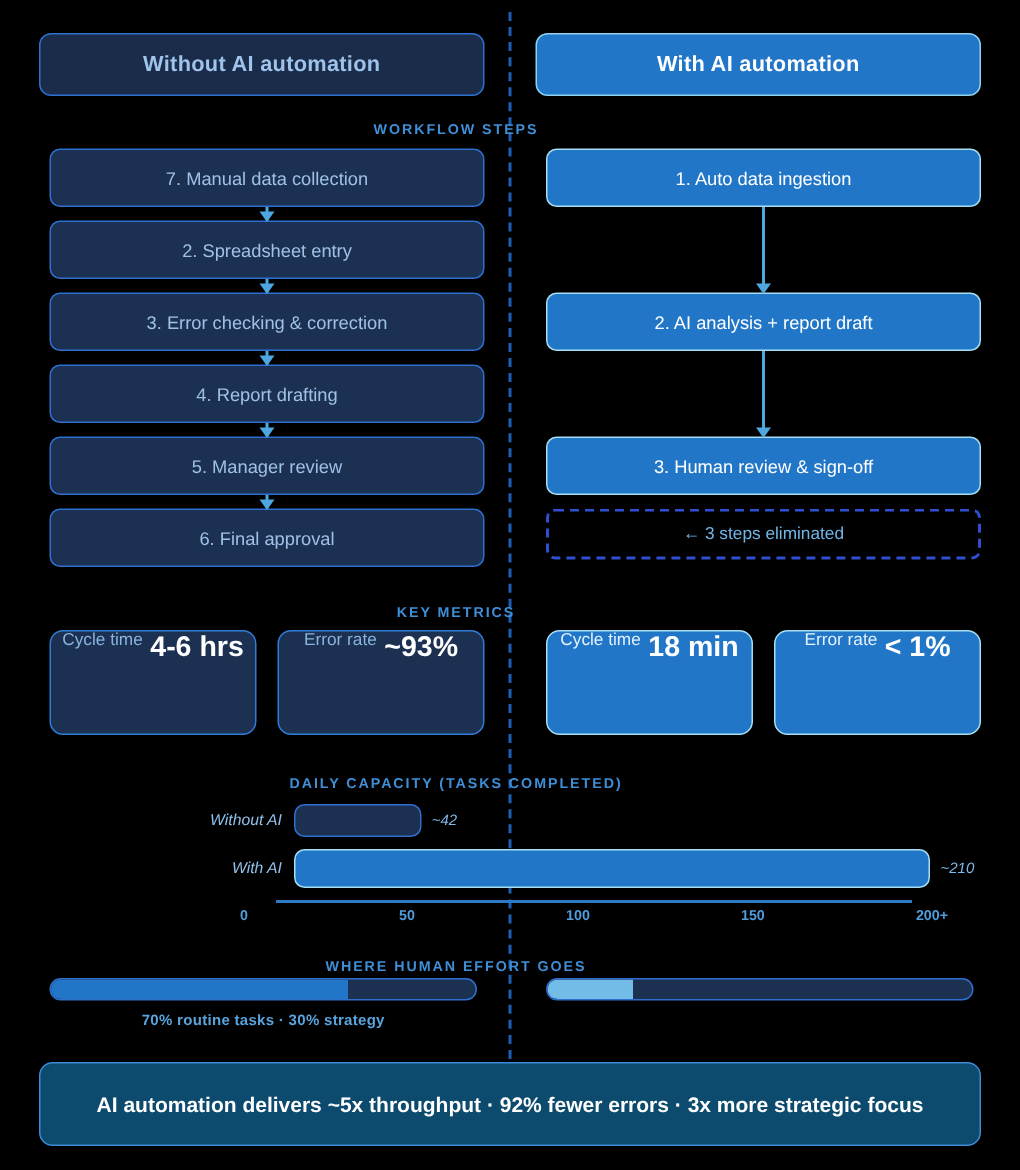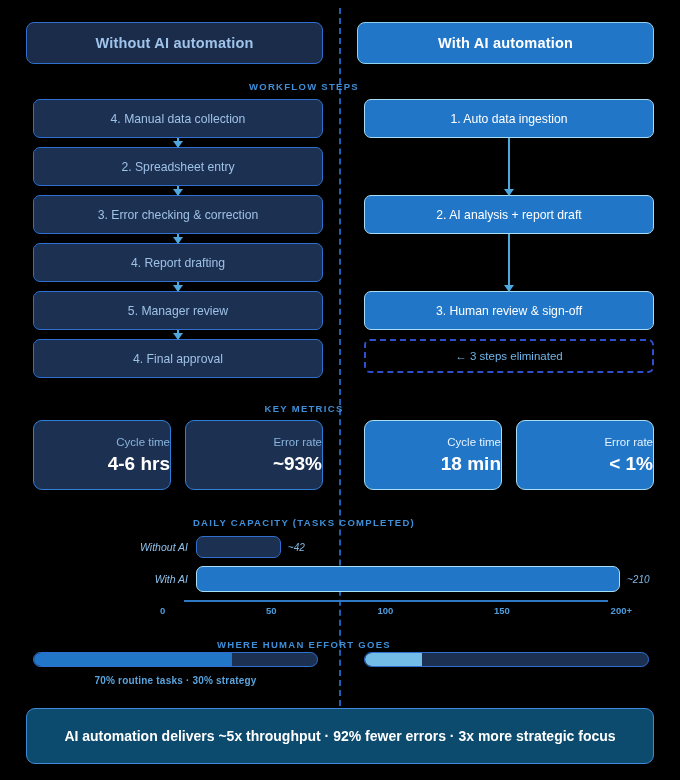--- a/index.html
+++ b/index.html
@@ -83,21 +83,21 @@
     display: flex; align-items: center; justify-content: center;
     font-size: 11.5px; color: #6fb6e8; background: transparent;
   }
 
   
   .metrics { position: absolute; display: flex; gap: 14px; top: 420px; }
   .metrics.left  { left: 33px; }
   .metrics.right { left: 364px; }
   .metric {
     width: 138px; height: 70px; border-radius: 9px;
-    display: flex; flex-direction: column; align-items: flex-end; justify-content: center;
+    display: flex; flex-direction: row; align-items: flex-start; justify-content: center;
     gap: 5px;
   }
   .metrics.left .metric {
     background: #1c3052; border: 1.4px solid #2f7fd8;
   }
   .metrics.right .metric {
     background: #2176c7; border: 1.4px solid #a6dff3;
   }
   .metric .m-label { font-size: 11.5px; }
   .metrics.left  .m-label { color: #89b4dd; }
@@ -168,21 +168,21 @@
   <div class="col-header right">
     <span>With AI automation</span>
   </div>
 
   <div class="section-label" id="lbl-workflow">WORKFLOW STEPS</div>
   <div class="section-label" id="lbl-metrics">KEY METRICS</div>
   <div class="section-label" id="lbl-capacity">DAILY CAPACITY (TASKS COMPLETED)</div>
   <div class="section-label" id="lbl-effort">WHERE HUMAN EFFORT GOES</div>
 
   <div class="steps left">
-    <div class="step">4. Manual data collection</div>
+    <div class="step">7. Manual data collection</div>
     <div class="connector">
         <div class="line"></div>
         <div class="head"></div>
       </div>
     <div class="step">2. Spreadsheet entry</div>
     <div class="connector">
         <div class="line"></div>
         <div class="head"></div>
       </div>
     <div class="step">3. Error checking &amp; correction</div>
@@ -193,21 +193,21 @@
     <div class="step">4. Report drafting</div>
     <div class="connector">
         <div class="line"></div>
         <div class="head"></div>
       </div>
     <div class="step">5. Manager review</div>
     <div class="connector">
         <div class="line"></div>
         <div class="head"></div>
       </div>
-    <div class="step">4. Final approval</div>
+    <div class="step">6. Final approval</div>
   </div>
 
   <div class="steps right">
     <div class="step">1. Auto data ingestion</div>
     <div class="connector">
         <div class="line"></div>
         <div class="head"></div>
       </div>
     <div class="step">2. AI analysis + report draft</div>
     <div class="connector">

